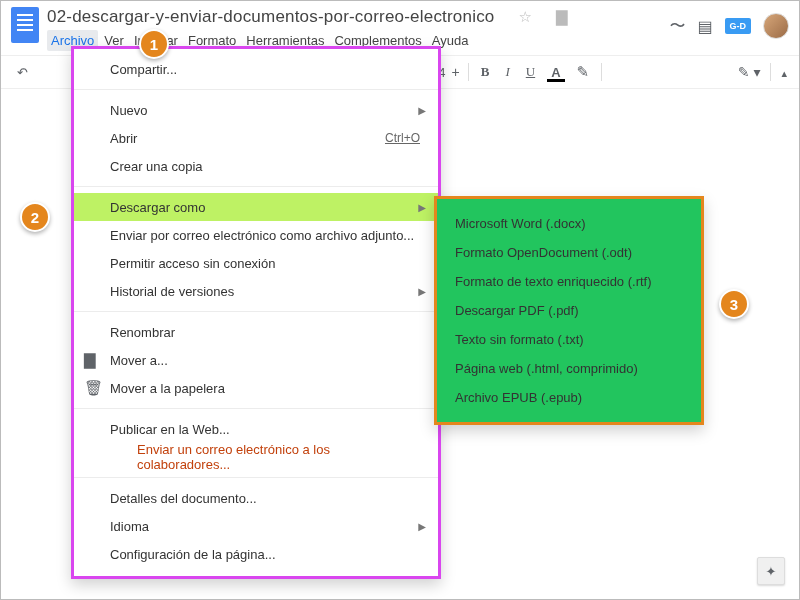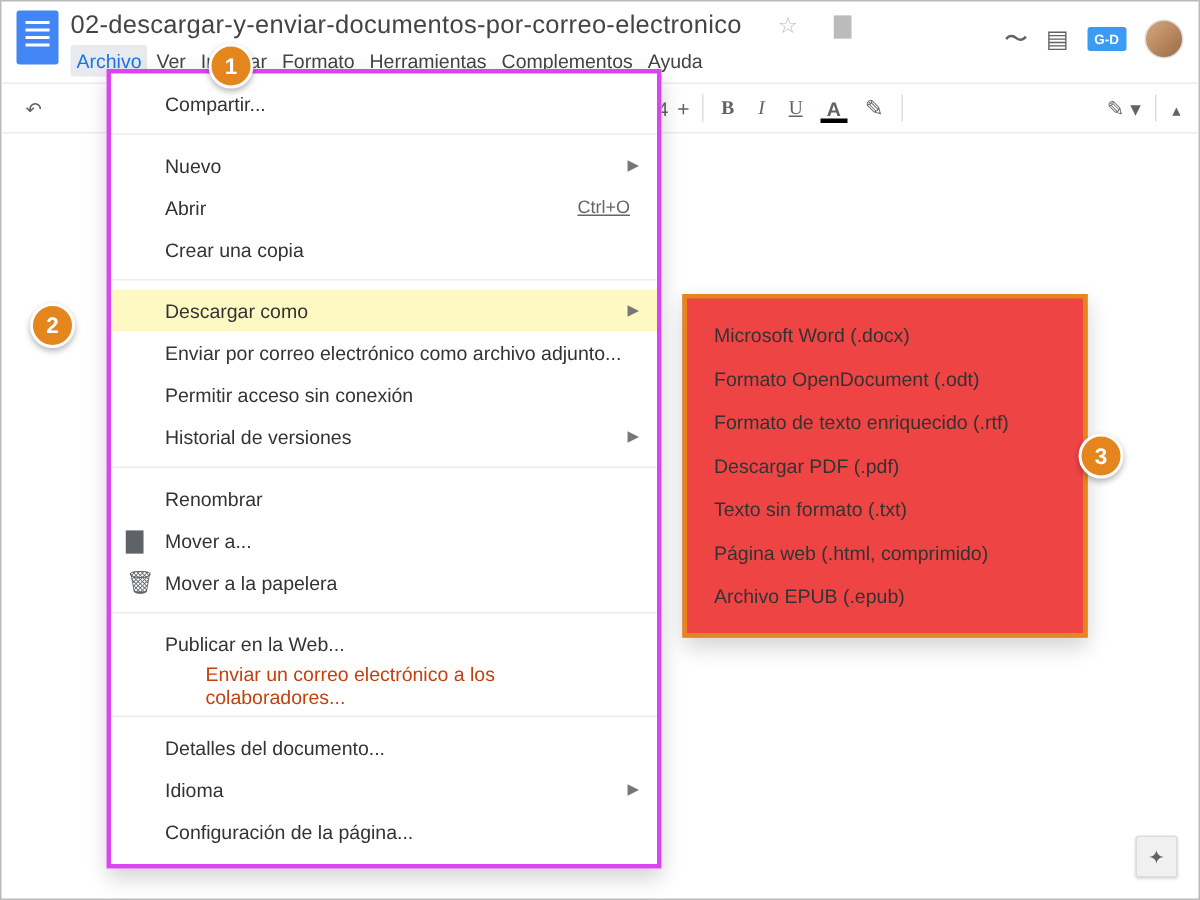--- a/index.html
+++ b/index.html
@@ -62,30 +62,30 @@
   .chev-up::before { content:"\25B4"; font-size:11px; color:#5f6368; }
   
   .menu {
     position: absolute; left: 70px; top: 45px; width: 370px;
     background: #fff; border: 3px solid #d946ef;
     box-shadow: 0 6px 14px rgba(0,0,0,0.18);
     padding: 6px 0 8px 0; font-size: 13px; color: #333;
     max-height: 545px;
   }
   .menu .row { display: flex; align-items: center; height: 28px; padding: 0 16px 0 36px; position: relative; }
-  .menu .row.hover  { background: #fef9c3; }
+  .menu .row.hover  { background: #bef264; }
   .menu .row.disabled { color: #c2410c; margin-left: 27px; }
   .menu .row .arrow { position: absolute; right: 12px; color: #777; font-size: 10px; }
   .menu .row .shortcut { position: absolute; right: 18px; color: #666; font-size: 12px; text-decoration: underline; }
   .menu .divider { height: 1px; background: #ececec; margin: 6px 0; }
   .menu .row .glyph { position: absolute; left: 10px; color: #5f6368; font-size: 15px; }
   
   .submenu {
-    position: absolute; left: 454px; top: 195px; width: 270px;
-    background: #ef4444; border: 3px solid #e4861d; padding: 10px 0;
+    position: absolute; left: 433px; top: 195px; width: 270px;
+    background: #22c55e; border: 3px solid #e4861d; padding: 10px 0;
     box-shadow: 0 6px 14px rgba(0,0,0,0.18);
     font-size: 13px;
   }
   .submenu .srow { padding: 7px 18px; }
   
   .callout {
     position: absolute; width: 30px; height: 30px; border-radius: 50%;
     background: #e4861d; border: 2px solid #fff; color: #fff;
     display: flex; align-items: center; justify-content: center;
     font-weight: bold; font-size: 15px;

